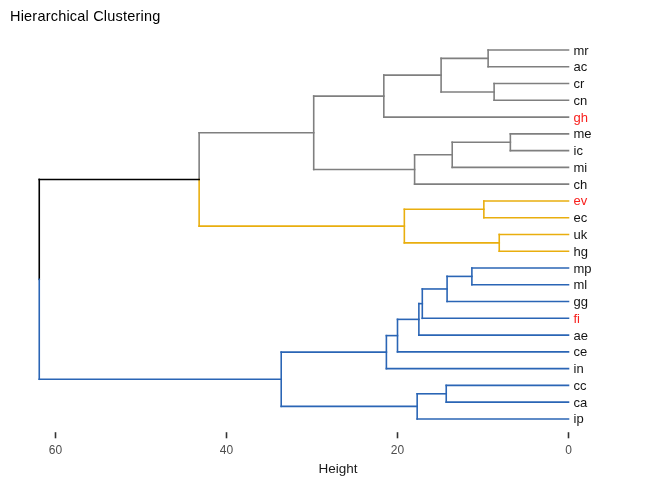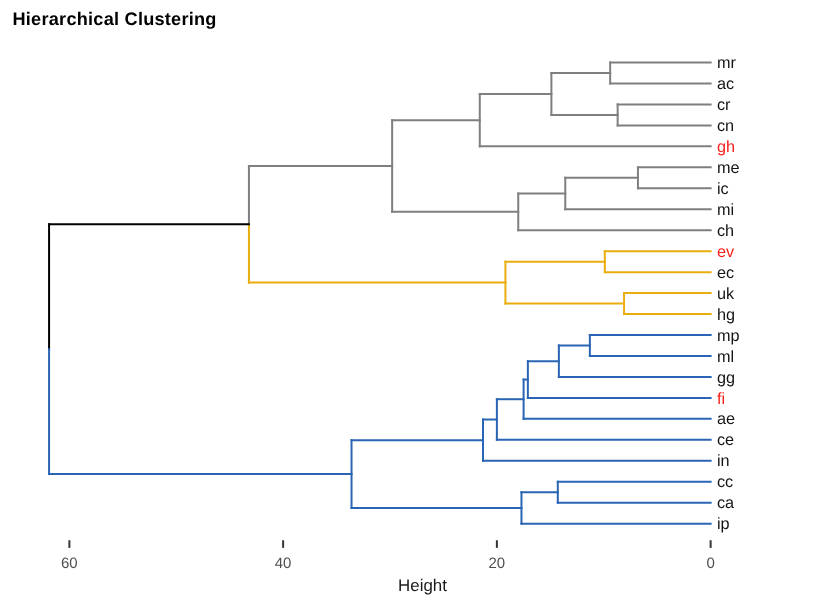--- a/index.html
+++ b/index.html
@@ -17,21 +17,20 @@
     height: 480px;
     background: #ffffff;
   }
   .chart-title {
     position: absolute;
     left: 10px;
     top: 8px;
     font-size: 14.5px;
     color: #000000;
     letter-spacing: 0.2px;
-    font-weight: bold;
   }
   svg { position: absolute; left: 0; top: 0; }
   svg text { font-family: "Liberation Sans", sans-serif; }
 </style>
 </head>
 <body>
 
 <div class="stage">
   <svg id="dendro" width="672" height="480" viewBox="0 0 672 480">
       <line x1="568.5" y1="50" x2="488.13" y2="50" stroke="#7f7f7f" stroke-width="1.6" stroke-linecap="square"></line>

